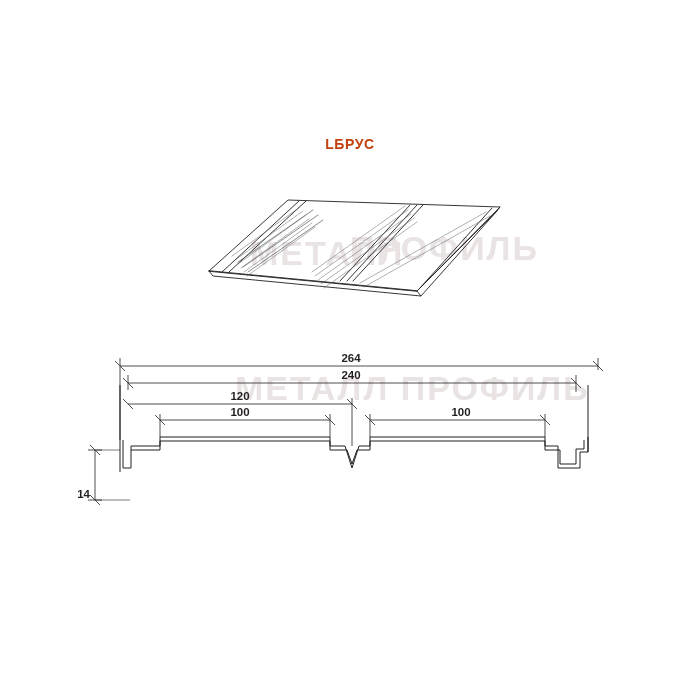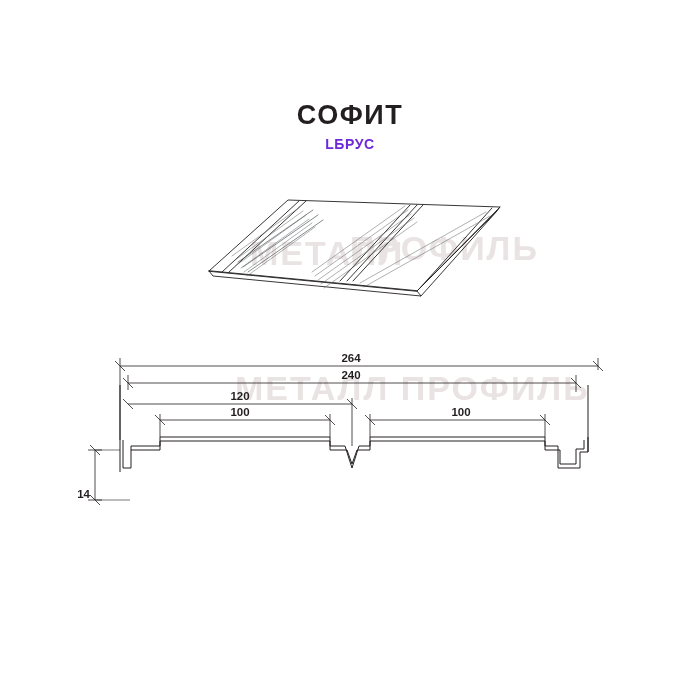--- a/index.html
+++ b/index.html
@@ -32,21 +32,21 @@
   }
   .subtitle {
     position: absolute;
     top: 136px;
     left: 0;
     width: 700px;
     text-align: center;
     font-size: 14px;
     font-weight: bold;
     letter-spacing: 0.6px;
-    color: #6d28d9;
+    color: #c2410c;
   }
   .footer {
     position: absolute;
     top: 580px;
     left: 0;
     width: 700px;
     text-align: center;
     font-size: 12.5px;
     font-weight: bold;
     letter-spacing: 0.4px;
@@ -85,21 +85,20 @@
 <body>
 
 <div class="page">
 
   <svg class="watermark" viewBox="0 0 700 700">
     <text class="wm-text" x="250" y="265">МЕТАЛЛ</text>
     <text class="wm-text" x="350" y="260">ПРОФИЛЬ</text>
     <text class="wm-text" x="235" y="400">МЕТАЛЛ ПРОФИЛЬ</text>
   </svg>
 
-  <div class="title">СОФИТ</div>
   <div class="subtitle">LБРУС</div>
 
   <svg class="drawing" viewBox="0 0 700 700">
 
     <g fill="none" stroke="#231f20" stroke-width="0.9" stroke-linejoin="round" stroke-linecap="round">
 
       <path d="M209 271 L288 200 L500 207 L417 291 Z"></path>
       <path d="M209 271 L213 276 L421 296 L417 291 Z"></path>
       <path d="M500 207 L497 211 L417 291"></path>
 

